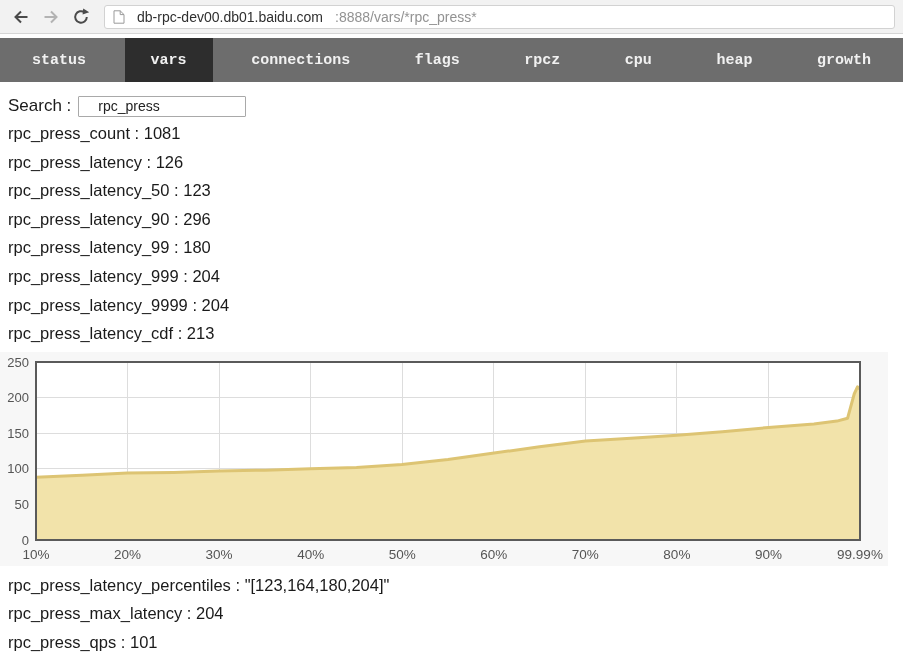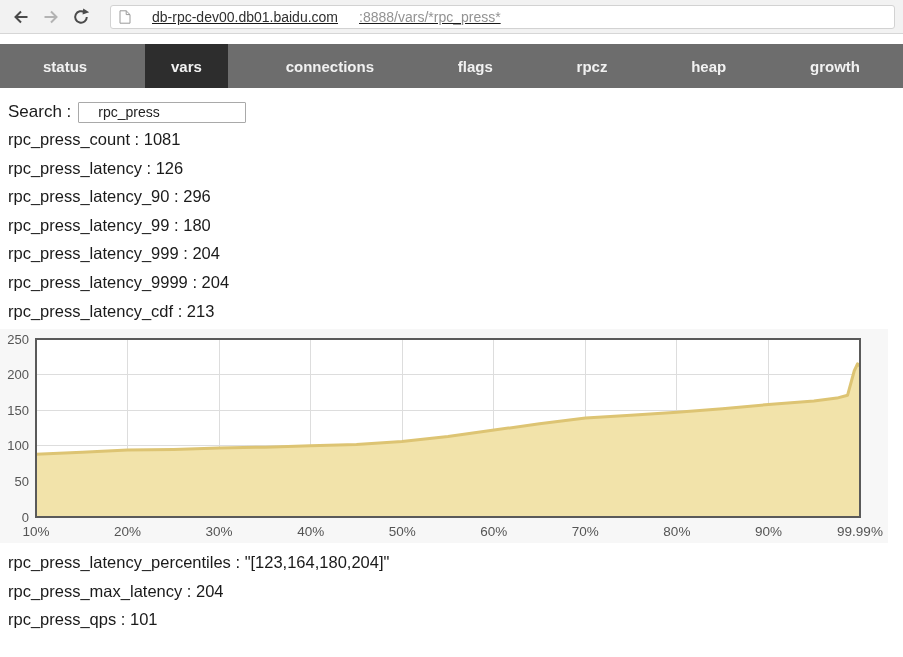--- a/index.html
+++ b/index.html
@@ -17,34 +17,35 @@
     border-bottom:1px solid #d6d6d6;
     display:flex; align-items:center;
     padding:0 8px; gap:4px;
   }
   .nav-btn {
     width:26px; height:26px; display:flex;
     align-items:center; justify-content:center;
     border-radius:3px; cursor:pointer; flex:0 0 auto;
   }
   .addr-bar {
-    flex:1; height:24px; margin-left:12px;
+    flex:1; height:24px; margin-left:6px;
     background:#ffffff; border:1px solid #d2d2d2; border-radius:3px;
-    display:flex; align-items:center; gap:21px;
-    padding:0 8px; font-size:14px; white-space:nowrap; overflow:hidden;text-decoration:underline;
+    display:flex; align-items:center; gap:12px;
+    padding:0 8px; font-size:14px; white-space:nowrap; overflow:hidden;
   }
   .addr-host { color:#2f2f2f; }
   .addr-rest { color:#929292; }
 
   
   .nav {
-    height:44px; margin-top:10px;
+    height:44px; margin-top:4px;
     background:#6d6d6d;
     display:flex; align-items:stretch; justify-content:space-between;
-    padding:0 17px;
+    padding:0 6px;
+    font-family:Liberation Mono, monospace;
   }
   .tab {
     display:flex; align-items:center;
     padding:0 26px;
     color:#f1f1f1; font-size:15px; font-weight:bold;
     cursor:pointer; white-space:nowrap;
   }
   .tab.active { background:#2d2d2d; }
 
   
@@ -107,34 +108,36 @@
       <span class="addr-rest">:8888/vars/*rpc_press*</span>
   </div>
 </div>
 
 <div class="nav">
   <div class="tab">status</div>
   <div class="tab active">vars</div>
   <div class="tab">connections</div>
   <div class="tab">flags</div>
   <div class="tab">rpcz</div>
+  <div class="tab">cpu</div>
   <div class="tab">heap</div>
   <div class="tab">growth</div>
 </div>
 
 <div class="content">
 
   <div class="search-row">
     <span>Search :</span>
     <input class="search-input" type="text" value="rpc_press" style="">
   </div>
 
   <div>
     <div class="var-line"><span>rpc_press_count</span><span class="sep"> : </span><span>1081</span></div>
     <div class="var-line"><span>rpc_press_latency</span><span class="sep"> : </span><span>126</span></div>
+    <div class="var-line"><span>rpc_press_latency_50</span><span class="sep"> : </span><span>123</span></div>
     <div class="var-line"><span>rpc_press_latency_90</span><span class="sep"> : </span><span>296</span></div>
     <div class="var-line"><span>rpc_press_latency_99</span><span class="sep"> : </span><span>180</span></div>
     <div class="var-line"><span>rpc_press_latency_999</span><span class="sep"> : </span><span>204</span></div>
     <div class="var-line"><span>rpc_press_latency_9999</span><span class="sep"> : </span><span>204</span></div>
     <div class="var-line"><span>rpc_press_latency_cdf</span><span class="sep"> : </span><span>213</span></div>
   </div>
 
   <div class="chart-wrap">
     <svg id="cdf-svg" width="888" height="214">
         <rect x="36" y="10" width="824" height="178" fill="#ffffff"></rect>

